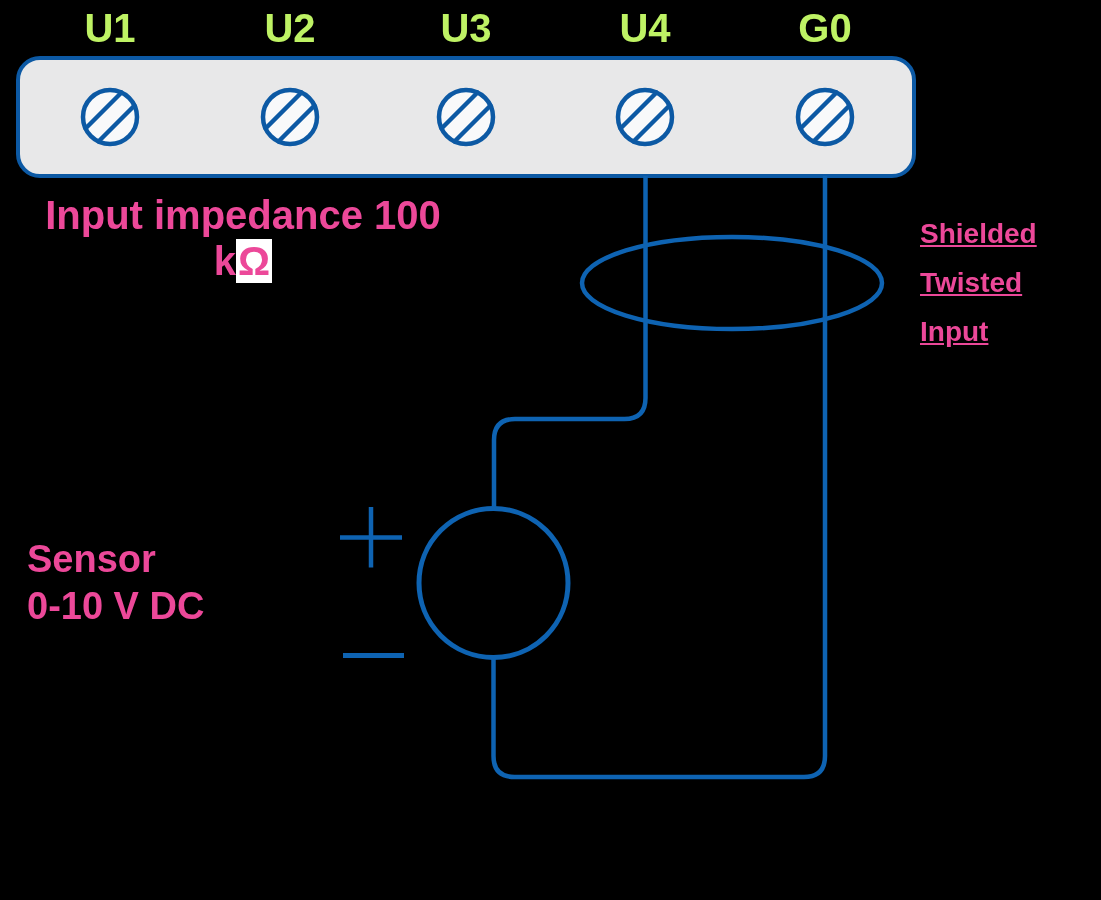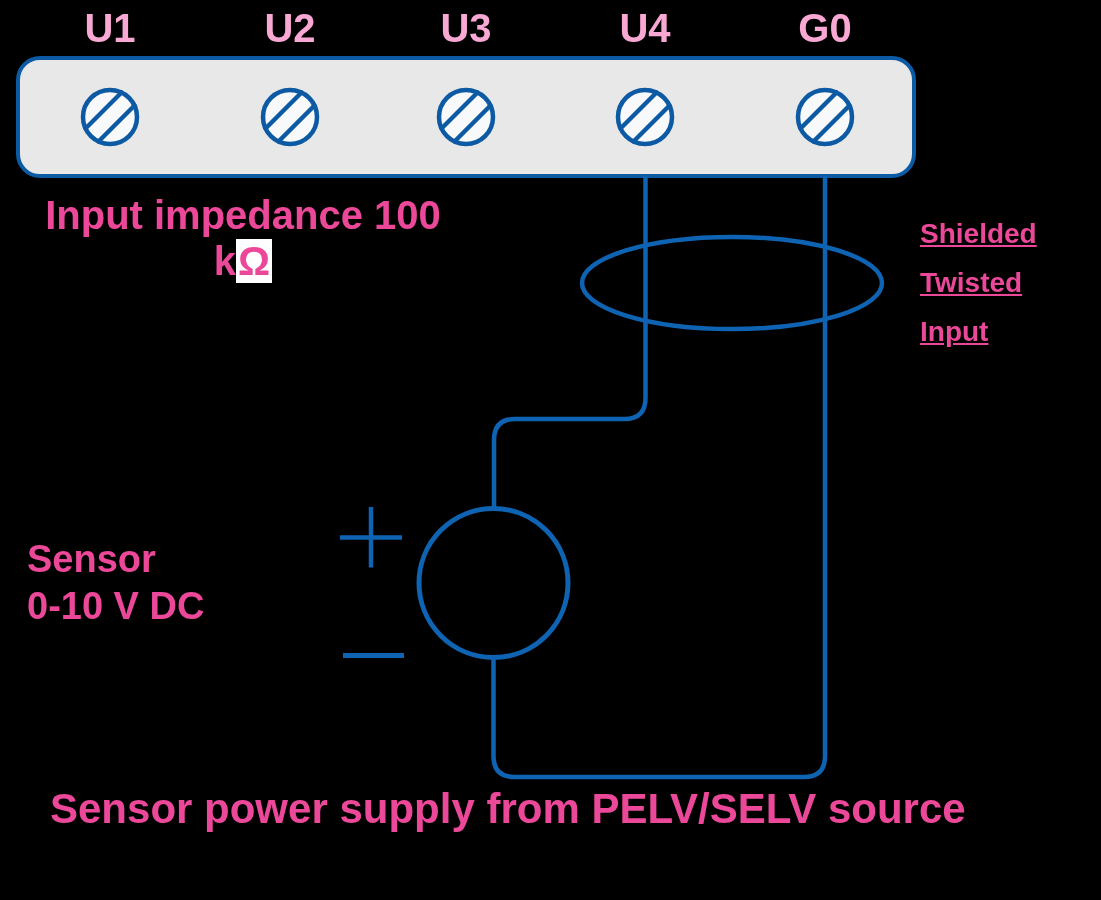--- a/index.html
+++ b/index.html
@@ -28,21 +28,21 @@
     font-weight: 700;
     white-space: nowrap;
   }
   .terminal-label {
     position: absolute;
     top: 6px;
     width: 120px;
     text-align: center;
     font-size: 40px;
     line-height: 44px;
-    color: #f9a8d4;
+    color: #bef264;
   }
   .input-impedance {
     left: 13px;
     top: 192px;
     width: 460px;
     text-align: center;
     font-size: 40px;
     line-height: 46px;
   }
   .omega-box {
@@ -136,15 +136,14 @@
     <span>Shielded</span><br>
     <span>Twisted</span><br>
     <span>Input</span>
   </div>
 
   <div class="txt sensor-note">
     <span>Sensor</span><br>
     <span>0-10 V DC</span>
   </div>
 
-  <div class="txt power-caption">Sensor power supply from PELV/SELV source</div>
 
 </div>
 
 </body></html>

